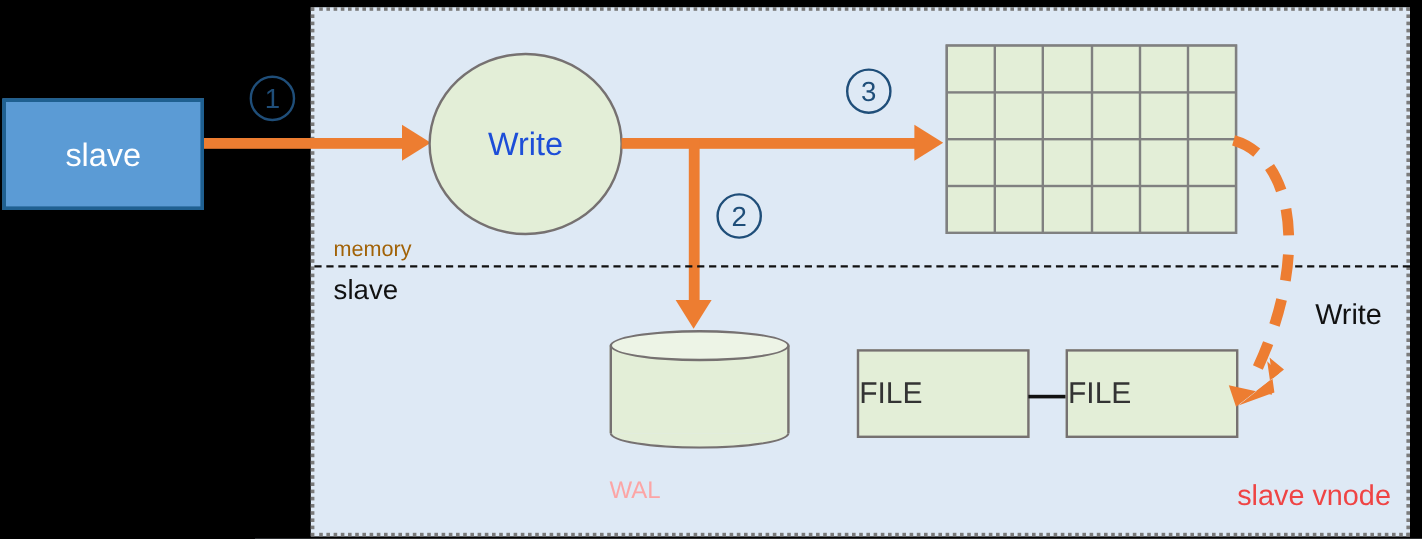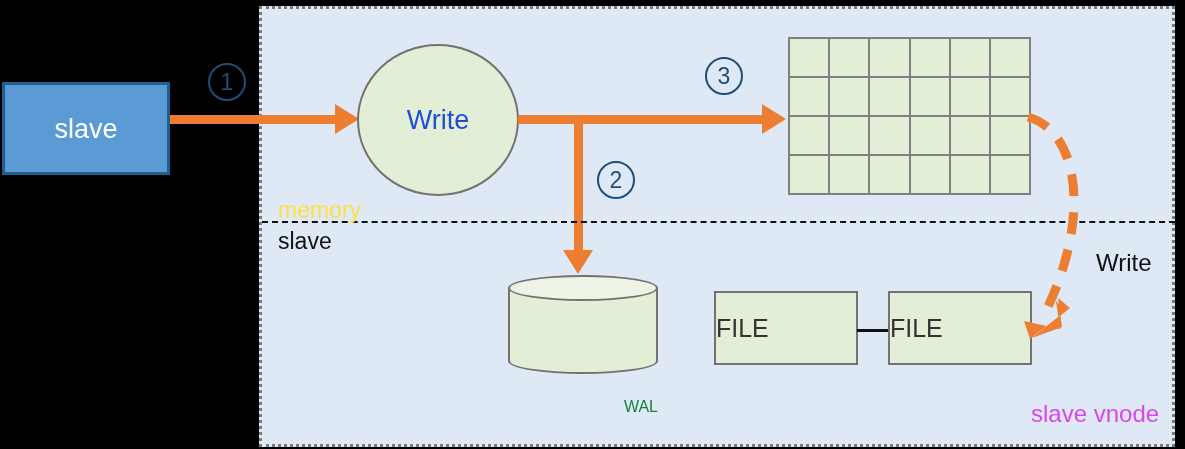--- a/index.html
+++ b/index.html
@@ -68,21 +68,21 @@
     font-size:27px;color:#1d4ed8;
   }
 
   
   .divider{
     position:absolute;
     left:262px;top:221px;
     width:913px;height:0;
     border-top:2.5px dashed #111111;
   }
-  .lbl-memory{position:absolute;left:278px;top:197px;font-size:23px;color:#fde047;}
+  .lbl-memory{position:absolute;left:278px;top:197px;font-size:18px;color:#a16207;}
   .lbl-disk{position:absolute;left:278px;top:228px;font-size:23px;color:#111;}
 
   
   .orange{background:#ed7d31;position:absolute;}
   .h-line-1{left:170px;top:115px;width:172px;height:9px;}
   .arrow-1{
     position:absolute;left:335px;top:104px;width:0;height:0;
     border-top:15px solid transparent;border-bottom:15px solid transparent;
     border-left:24px solid #ed7d31;
   }
@@ -134,40 +134,40 @@
   }
   .cyl-bottom{
     position:absolute;left:508px;top:348px;
     width:150px;height:26px;
     background:#e3eed7;
     border:2px solid #767171;
     border-radius:50%;
     box-sizing:border-box;
     clip-path:inset(50% 0 0 0);
   }
-  .lbl-wal{position:absolute;left:508px;top:398px;width:150px;text-align:right;font-size:16px;color:#15803d;}
+  .lbl-wal{position:absolute;left:508px;top:398px;width:150px;text-align:left;font-size:20px;color:#fca5a5;}
 
   
   .file-box{
     position:absolute;
     width:144px;height:74px;
     background:#e3eed7;
     border:2px solid #767171;
     box-sizing:border-box;
     display:flex;align-items:center;
     font-size:25px;color:#333;
   }
   .file-a{left:714px;top:291px;}
   .file-b{left:888px;top:291px;}
   .file-link{position:absolute;left:857px;top:329px;width:32px;height:3px;background:#111;}
 
   
   .flush-svg{position:absolute;left:1000px;top:95px;width:120px;height:260px;}
   .lbl-flush{position:absolute;left:1096px;top:249px;font-size:24px;color:#111;}
-  .lbl-slave{position:absolute;left:1031px;top:400px;font-size:24px;color:#d946ef;}
+  .lbl-slave{position:absolute;left:1031px;top:400px;font-size:24px;color:#ef4444;}
 </style>
 </head>
 <body>
 
 <div id="stage">
 
   <div class="panel"></div>
 
   <div class="master-box">
     <span>slave</span>

